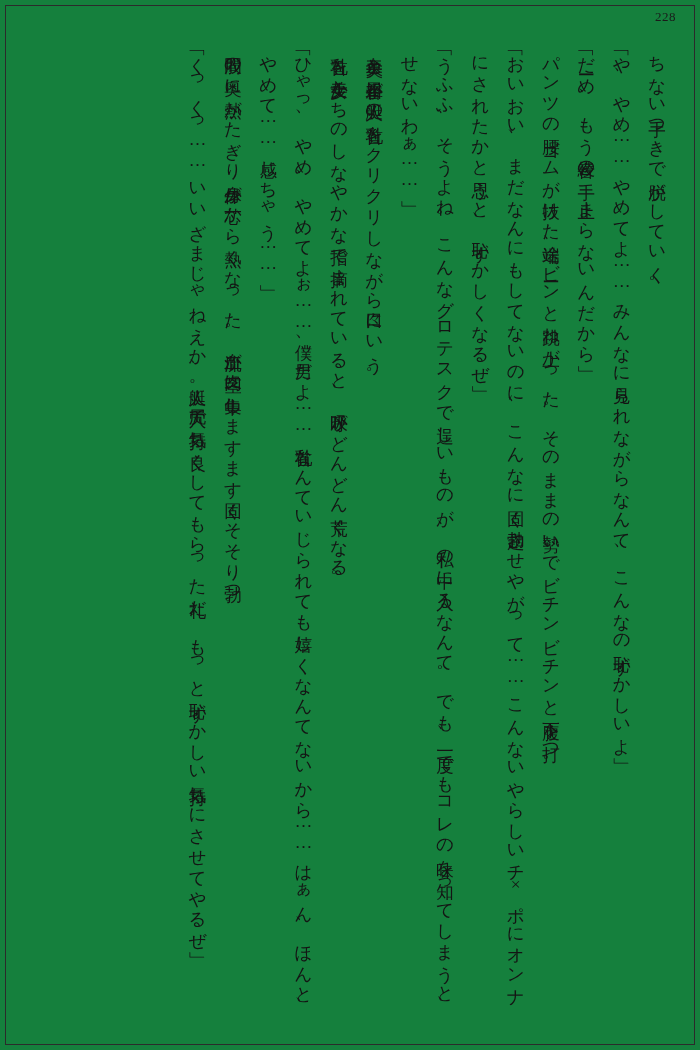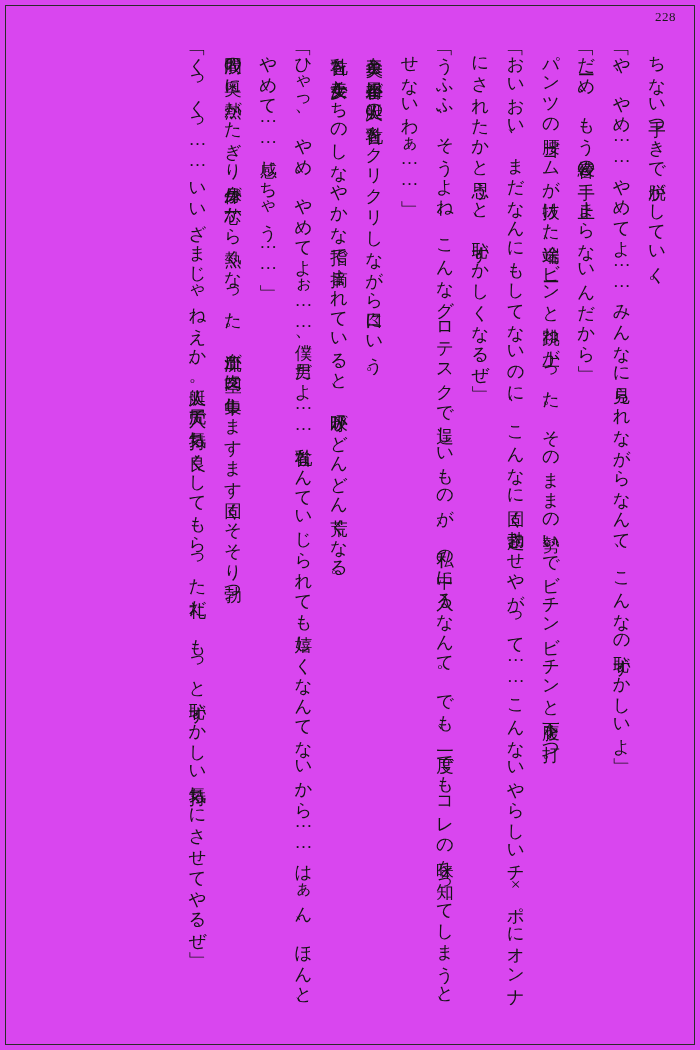--- a/index.html
+++ b/index.html
@@ -7,21 +7,21 @@
     padding: 0;
     background: #ffffff;
   }
   body {
     font-family: "Liberation Serif", "DejaVu Serif", serif;
   }
   .page {
     position: relative;
     width: 700px;
     height: 1050px;
-    background: #d946ef;
+    background: #15803d;
     overflow: hidden;
     box-sizing: border-box;
   }
   
   .page-frame {
     position: absolute;
     left: 5px;
     top: 5px;
     right: 5px;
     bottom: 5px;

